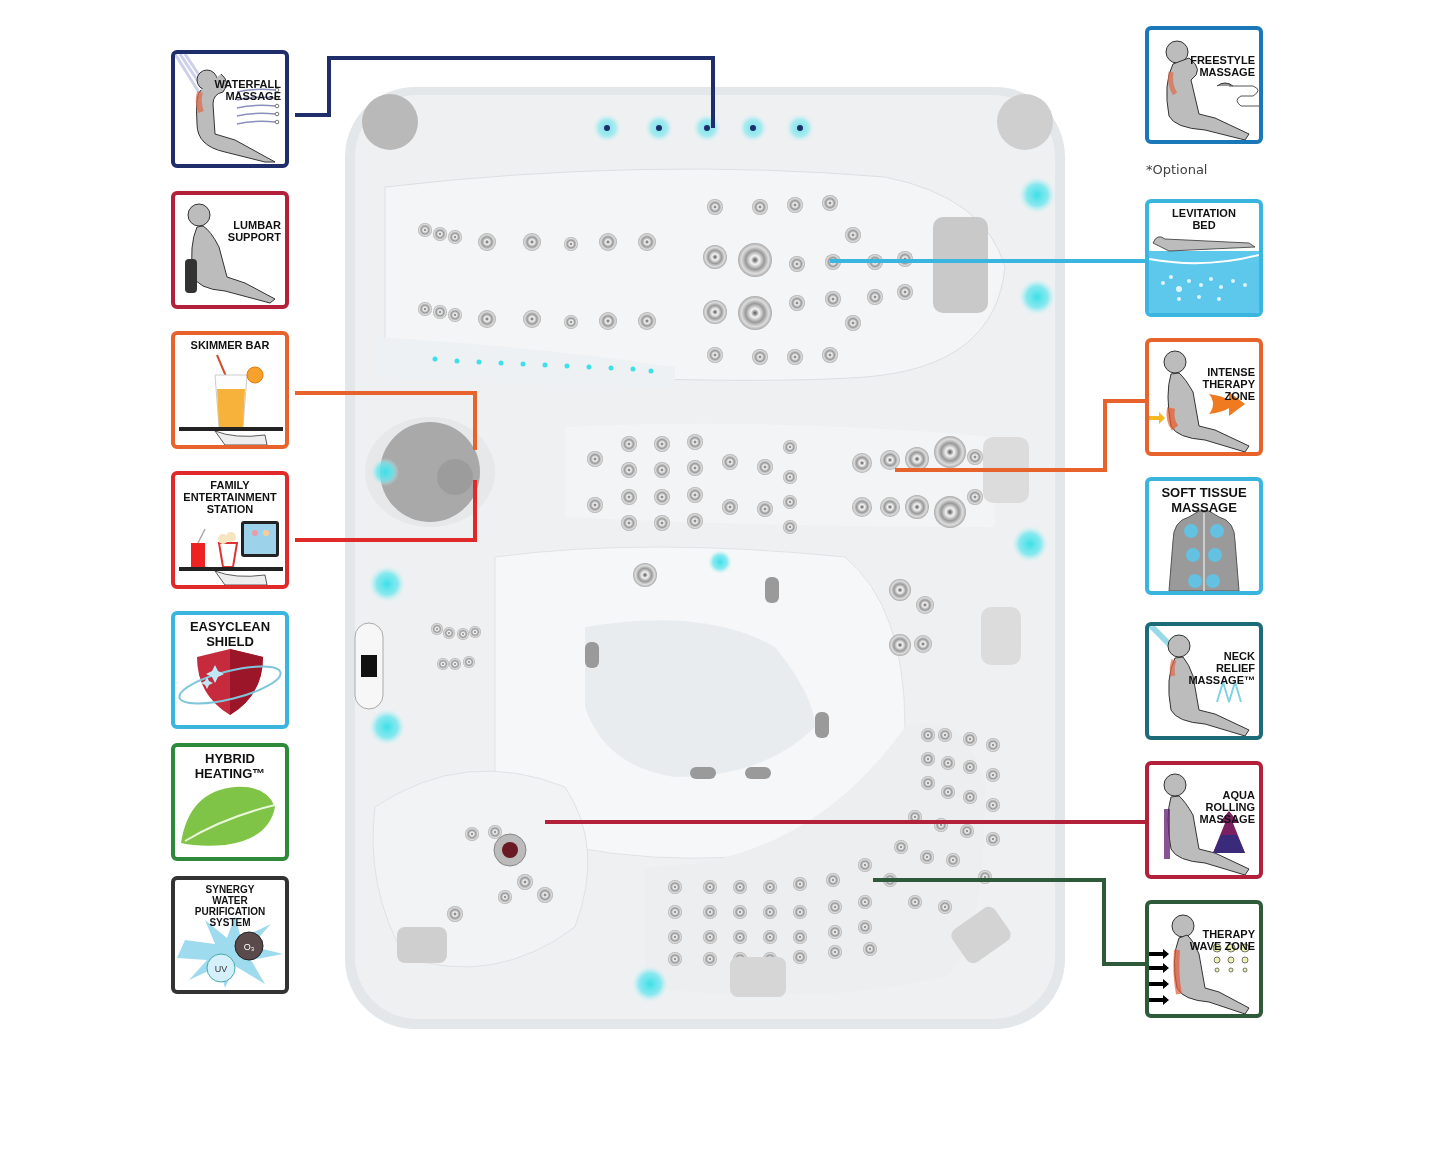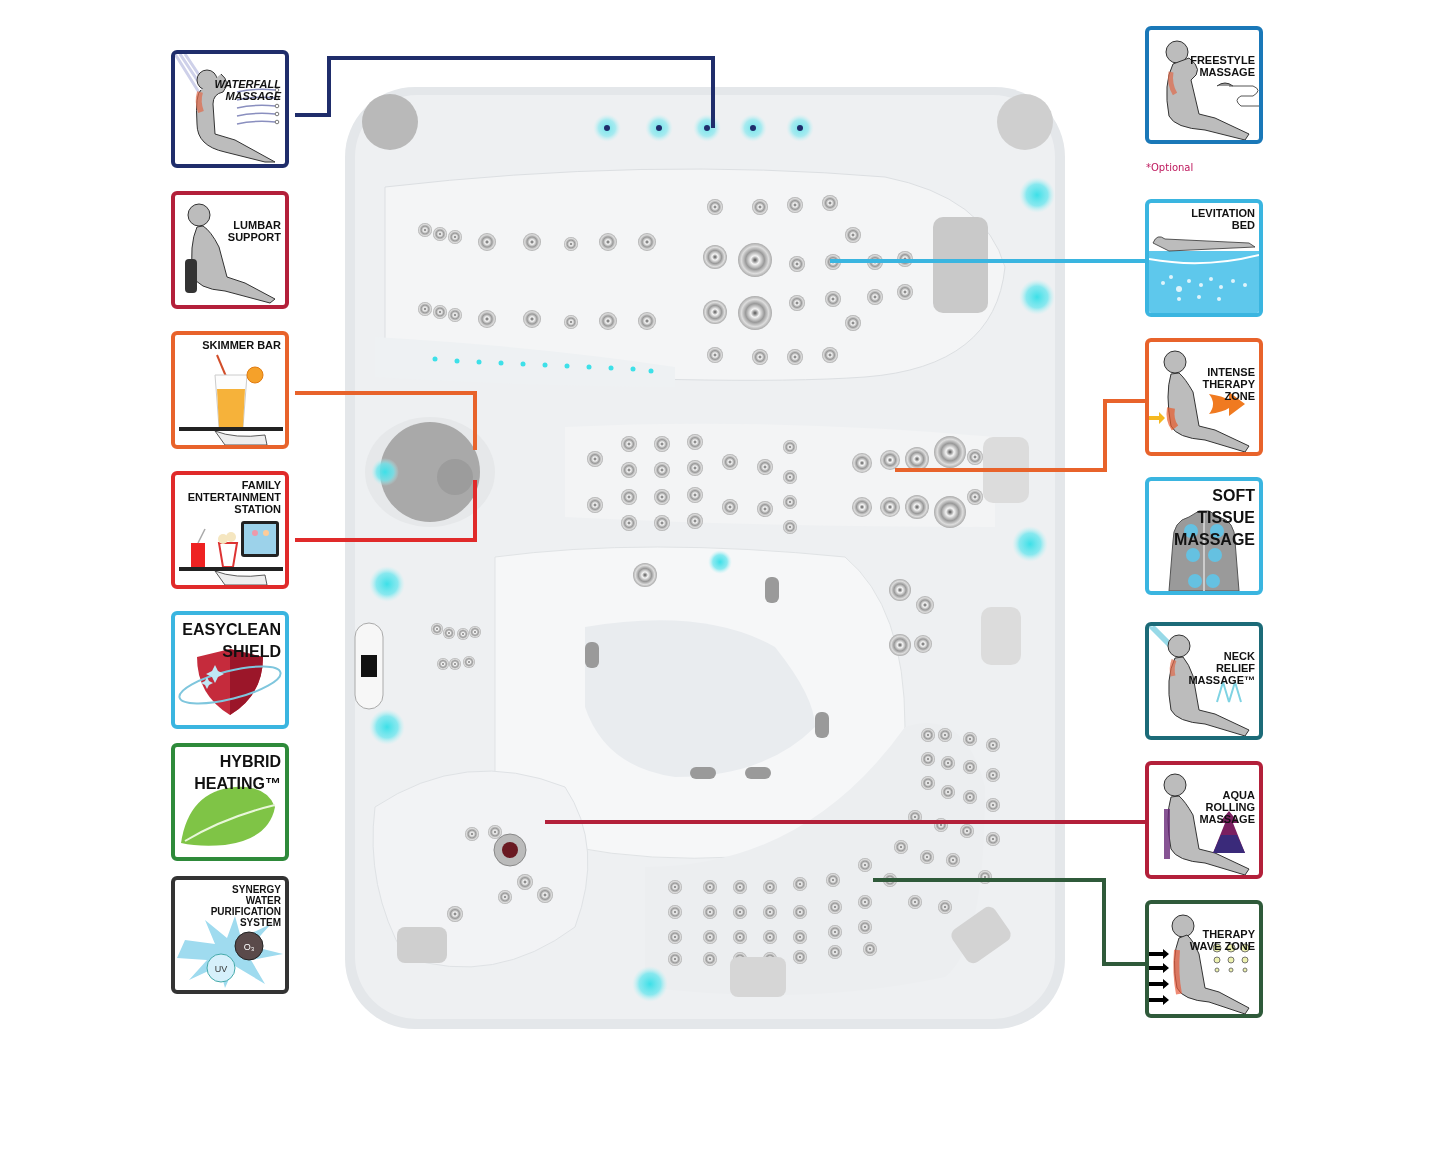--- a/index.html
+++ b/index.html
@@ -1,29 +1,29 @@
 <!DOCTYPE html>
 <html><head>
 <meta charset="utf-8">
 <style>
   html,body{margin:0;padding:0;background:#ffffff;}
   body{width:1440px;height:1152px;position:relative;overflow:hidden;font-family:"Liberation Sans",sans-serif;}
   .feature{position:absolute;width:118px;height:118px;border:4px solid #333;border-radius:6px;background:#fff;box-sizing:border-box;overflow:hidden;}
-  .feature .title{position:absolute;left:4px;right:4px;top:4px;text-align:right;font-weight:bold;font-size:11px;line-height:12px;color:#111;z-index:2;white-space:pre-line;font-family:"Liberation Sans",sans-serif;}
+  .feature .title{position:absolute;left:4px;right:4px;top:4px;text-align:center;font-weight:bold;font-size:11px;line-height:12px;color:#111;z-index:2;white-space:pre-line;font-family:"Liberation Sans",sans-serif;}
   .feature .title.right{text-align:right;right:4px;left:30px;margin-top:20px;}
-  .feature .title.big{font-size:16px;line-height:22px;}
+  .feature .title.big{font-size:13px;line-height:15px;}
   .feature svg.art{position:absolute;left:0;top:0;width:110px;height:110px;}
-  .optional{position:absolute;left:1146px;top:162px;font-size:10px;color:#be185d;font-family:"DejaVu Sans",sans-serif;}
+  .optional{position:absolute;left:1146px;top:162px;font-size:13px;color:#404040;font-family:"DejaVu Sans",sans-serif;}
   #spa{position:absolute;left:345px;top:87px;width:720px;height:942px;}
   #lines{position:absolute;left:0;top:0;width:1440px;height:1152px;pointer-events:none;z-index:5;}
 </style>
 </head>
 <body>
 
-<div class="feature" style="left:171px;top:50px;border-color:#1f2d6b;font-style:italic;">
+<div class="feature" style="left:171px;top:50px;border-color:#1f2d6b;">
   <svg class="art" viewBox="0 0 110 110">
     <path d="M0,0 L25,40 M5,0 L30,38 M10,0 L34,36" stroke="#b9bde0" stroke-width="3" opacity="0.7"></path>
     <circle cx="32" cy="26" r="10" fill="#bcbcbc" stroke="#333" stroke-width="1"></circle>
     <path d="M26,36 Q20,40 22,70 Q22,92 50,98 L90,108 L100,108 L60,86 L40,80 L38,50 Q38,40 48,38 Q56,28 46,20" fill="#bcbcbc" stroke="#333" stroke-width="1"></path>
     <path d="M25,38 Q22,48 26,58" stroke="#e06a4a" stroke-width="6" opacity="0.7" fill="none"></path>
     <g stroke="#8a8fbf" stroke-width="1.5" fill="none">
       <path d="M62,38 Q80,34 100,36"></path>
         <path d="M62,46 Q80,42 100,44"></path>
         <path d="M62,54 Q80,50 100,52"></path>
         <path d="M62,62 Q80,58 100,60"></path>

